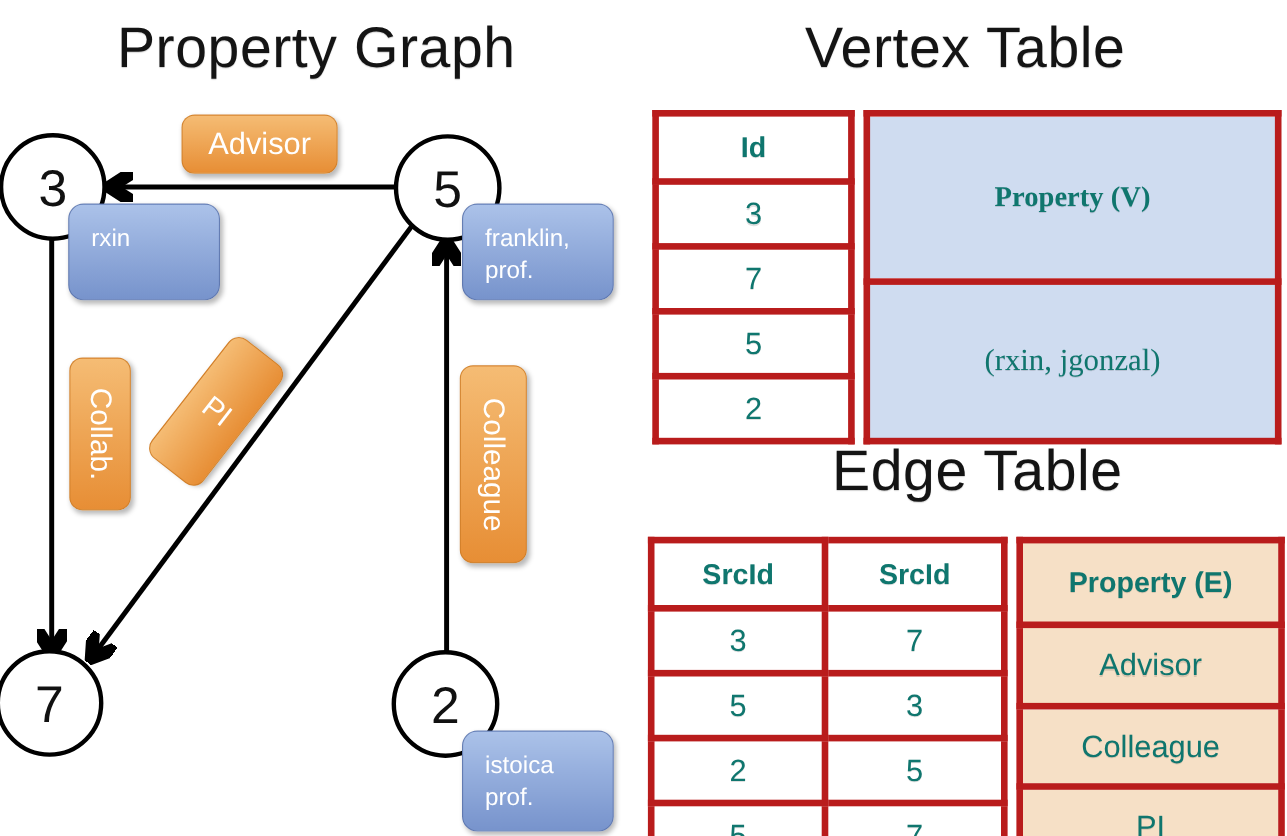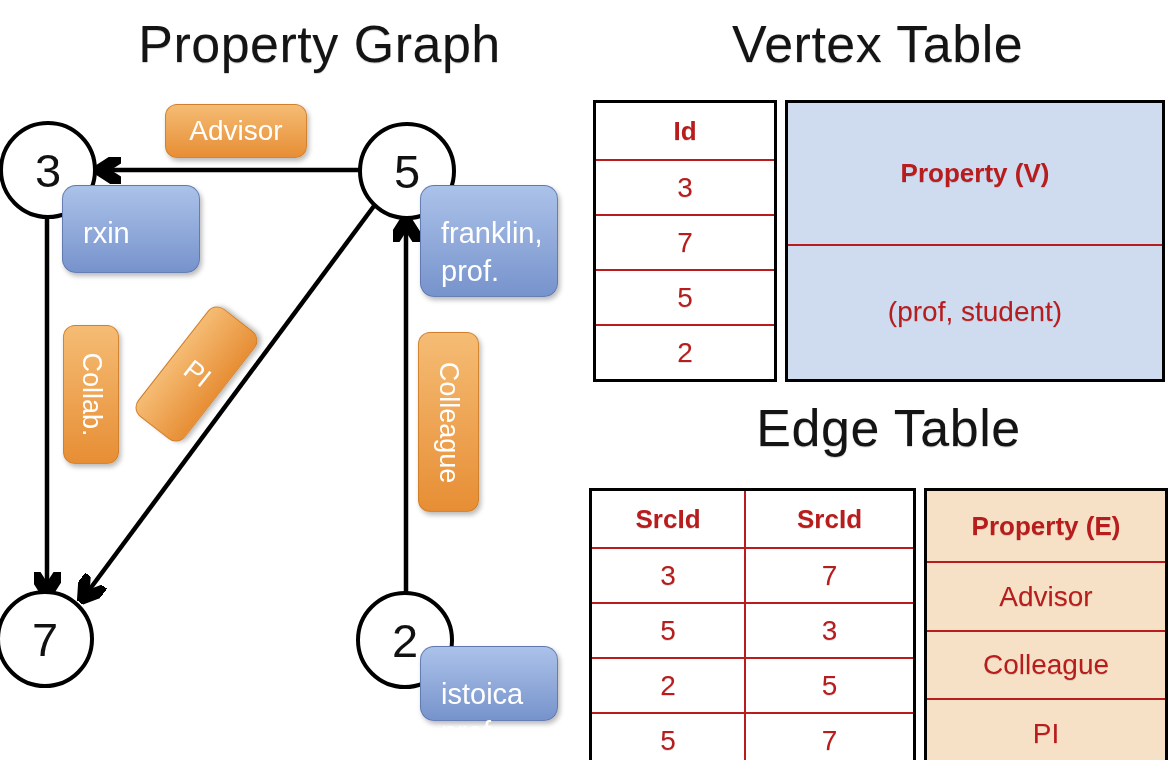--- a/index.html
+++ b/index.html
@@ -5,21 +5,21 @@
   html,body{margin:0;padding:0;background:#fff;}
   .stage{
     position:relative;width:1170px;height:760px;overflow:hidden;background:#fff;
     font-family:"Liberation Sans", sans-serif;color:#111;
   }
   
   .title{
     position:absolute;text-align:center;font-size:52px;letter-spacing:.5px;
     color:#141414;text-shadow:0 1px 1px rgba(0,0,0,.18);white-space:nowrap;
   }
-  .title-graph{left:0;top:14px;width:575px;padding-left:32px;}
+  .title-graph{left:0;top:14px;width:575px;}
   .title-vertex{left:585px;top:14px;width:585px;}
   .title-edge{left:596px;top:398px;width:585px;}
 
   
   .edges{position:absolute;left:0;top:0;z-index:1;}
   .edges path{stroke:var(--line-black,#000);stroke-width:4.5;fill:none;}
 
   
   .circle{
     position:absolute;z-index:2;width:90px;height:90px;border-radius:50%;
@@ -39,30 +39,30 @@
   }
   .orange-label .rot90{transform:rotate(90deg);white-space:nowrap;}
   .orange-label.pi-box{transform:rotate(-52deg);}
 
   
   .blue-label{
     position:absolute;z-index:3;border-radius:14px;
     background:linear-gradient(to bottom,var(--vertex-label-blue-top,#ABC2E9),var(--vertex-label-blue-bottom,#7793CC));
     border:1px solid rgba(90,115,170,.85);
     box-shadow:2px 3px 5px rgba(0,0,0,.28);
-    color:#fff;font-size:29px;line-height:1.32;
-    padding:28px 0 0 20px;box-sizing:border-box;
+    color:#fff;font-size:22px;line-height:1.32;
+    padding:16px 0 0 20px;box-sizing:border-box;
   }
 
   
   .tbl-wrap{position:absolute;display:flex;gap:8px;z-index:2;}
   table.tbl{border-collapse:collapse;table-layout:fixed;border:3px solid #000;background:#fff;}
   .tbl th,.tbl td{
-    border:2px solid #b91c1c;text-align:center;vertical-align:middle;
-    height:53px;font-size:28px;font-weight:normal;padding:0;color:#b91c1c;
+    border:6px solid #b91c1c;text-align:center;vertical-align:middle;
+    height:53px;font-size:28px;font-weight:normal;padding:0;color:#0f766e;
     text-shadow:0 1px 0 rgba(0,0,0,.12);overflow:hidden;white-space:nowrap;
   }
   .tbl tr.hdr th{height:56px;font-size:26px;font-weight:bold;}
   .fill-blue th,.fill-blue td{background:var(--vertex-table-fill,#CFDCF0);}
   .fill-tan th,.fill-tan td{background:var(--edge-table-fill,#F6E0C6);}
 </style>
 </head>
 <body>
 
 <div class="stage">
@@ -105,25 +105,25 @@
   <div class="orange-label pi-box" style="left:128px;top:344px;width:135px;height:58px;">
     <span class="rot90">PI</span>
   </div>
   <div class="orange-label" style="left:418px;top:332px;width:59px;height:178px;">
     <span class="rot90">Colleague</span>
   </div>
 
   <div class="blue-label" style="left:62px;top:185px;width:138px;height:88px;">
     <div>rxin</div>
   </div>
-  <div class="blue-label" style="left:420px;top:185px;width:138px;height:112px;">
+  <div class="blue-label" style="left:420px;top:185px;width:138px;height:88px;">
     <div>franklin,</div>
     <div>prof.</div>
   </div>
-  <div class="blue-label" style="left:420px;top:646px;width:138px;height:75px;">
+  <div class="blue-label" style="left:420px;top:664px;width:138px;height:92px;">
     <div>istoica</div>
     <div>prof.</div>
   </div>
 
   <div class="tbl-wrap" style="left:593px;top:100px;">
     <table class="tbl" style="width:184px;">
       <tbody>
           <tr class="hdr">
         <th>Id</th>
       </tr>
@@ -134,27 +134,27 @@
             <td>7</td>
           </tr>
       <tr>
             <td>5</td>
           </tr>
       <tr>
             <td>2</td>
           </tr>
     </tbody>
       </table>
-    <table class="tbl fill-blue" style="width:380px;">
+    <table class="tbl fill-blue" style="width:380px;font-family:Liberation Serif, serif;">
       <tbody>
           <tr class="hdr">
         <th>Property (V)</th>
       </tr>
       <tr>
-            <td>(prof, student)</td>
+            <td>(rxin, jgonzal)</td>
           </tr>
     </tbody>
       </table>
   </div>
 
   <div class="tbl-wrap" style="left:589px;top:488px;">
     <table class="tbl" style="width:327px;">
       <tbody>
           <tr class="hdr">
         <th style="width:152px;">SrcId</th>

